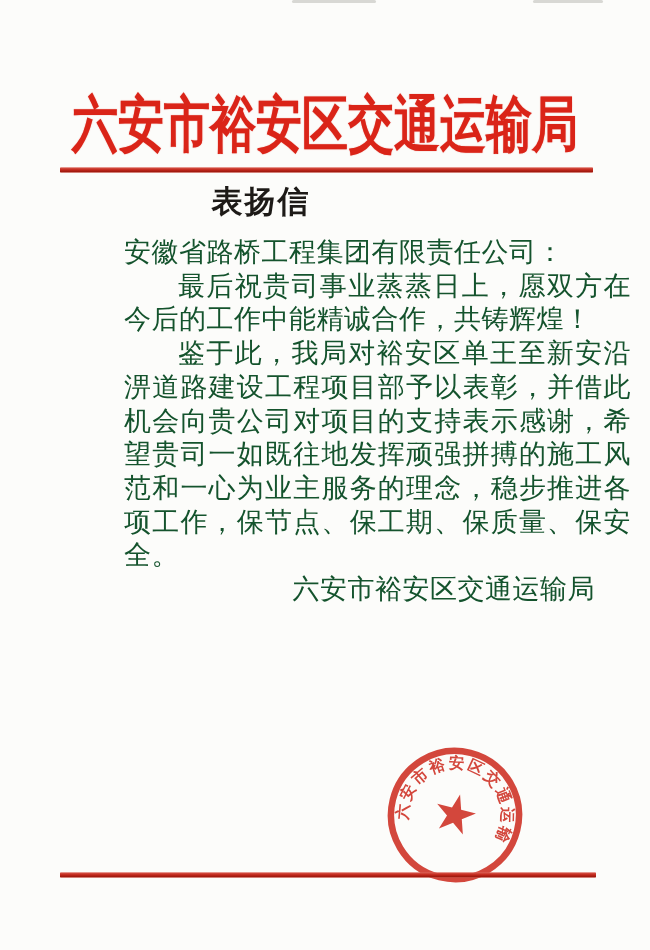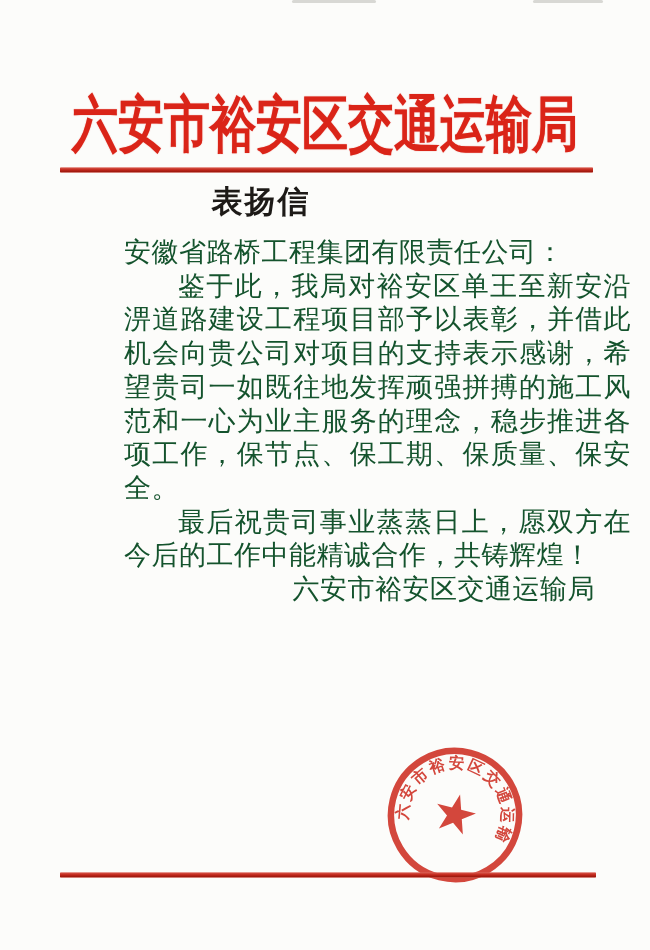--- a/index.html
+++ b/index.html
@@ -111,22 +111,22 @@
   <div class="smudge s2"></div>
 
   <div class="letterhead">六安市裕安区交通运输局</div>
 
   <div class="redline top"></div>
 
   <div class="doc-title">表扬信</div>
 
   <div class="body-text">
     <p class="salutation">安徽省路桥工程集团有限责任公司：</p>
+    <p class="para">最后祝贵司事业蒸蒸日上，愿双方在今后的工作中能精诚合作，共铸辉煌！</p>
     <p class="para">鉴于此，我局对裕安区单王至新安沿淠道路建设工程项目部予以表彰，并借此机会向贵公司对项目的支持表示感谢，希望贵司一如既往地发挥顽强拼搏的施工风范和一心为业主服务的理念，稳步推进各项工作，保节点、保工期、保质量、保安全。</p>
-    <p class="para">最后祝贵司事业蒸蒸日上，愿双方在今后的工作中能精诚合作，共铸辉煌！</p>
     <div class="signature">六安市裕安区交通运输局</div>
   </div>
 
   <svg class="seal" viewBox="-75 -75 150 150">
     <g transform="rotate(14)">
       <circle r="64" fill="none" stroke="#cf271b" stroke-width="6.5"></circle>
       <path id="sealTextArc" d="M -44.2 16.1 A 47 47 0 1 1 44.2 16.1" fill="none"></path>
       <text font-size="15.5" letter-spacing="2.5" fill="#cf271b" font-weight="700">
         <textPath href="#sealTextArc" startOffset="0">六安市裕安区交通运输局</textPath>
       </text>

